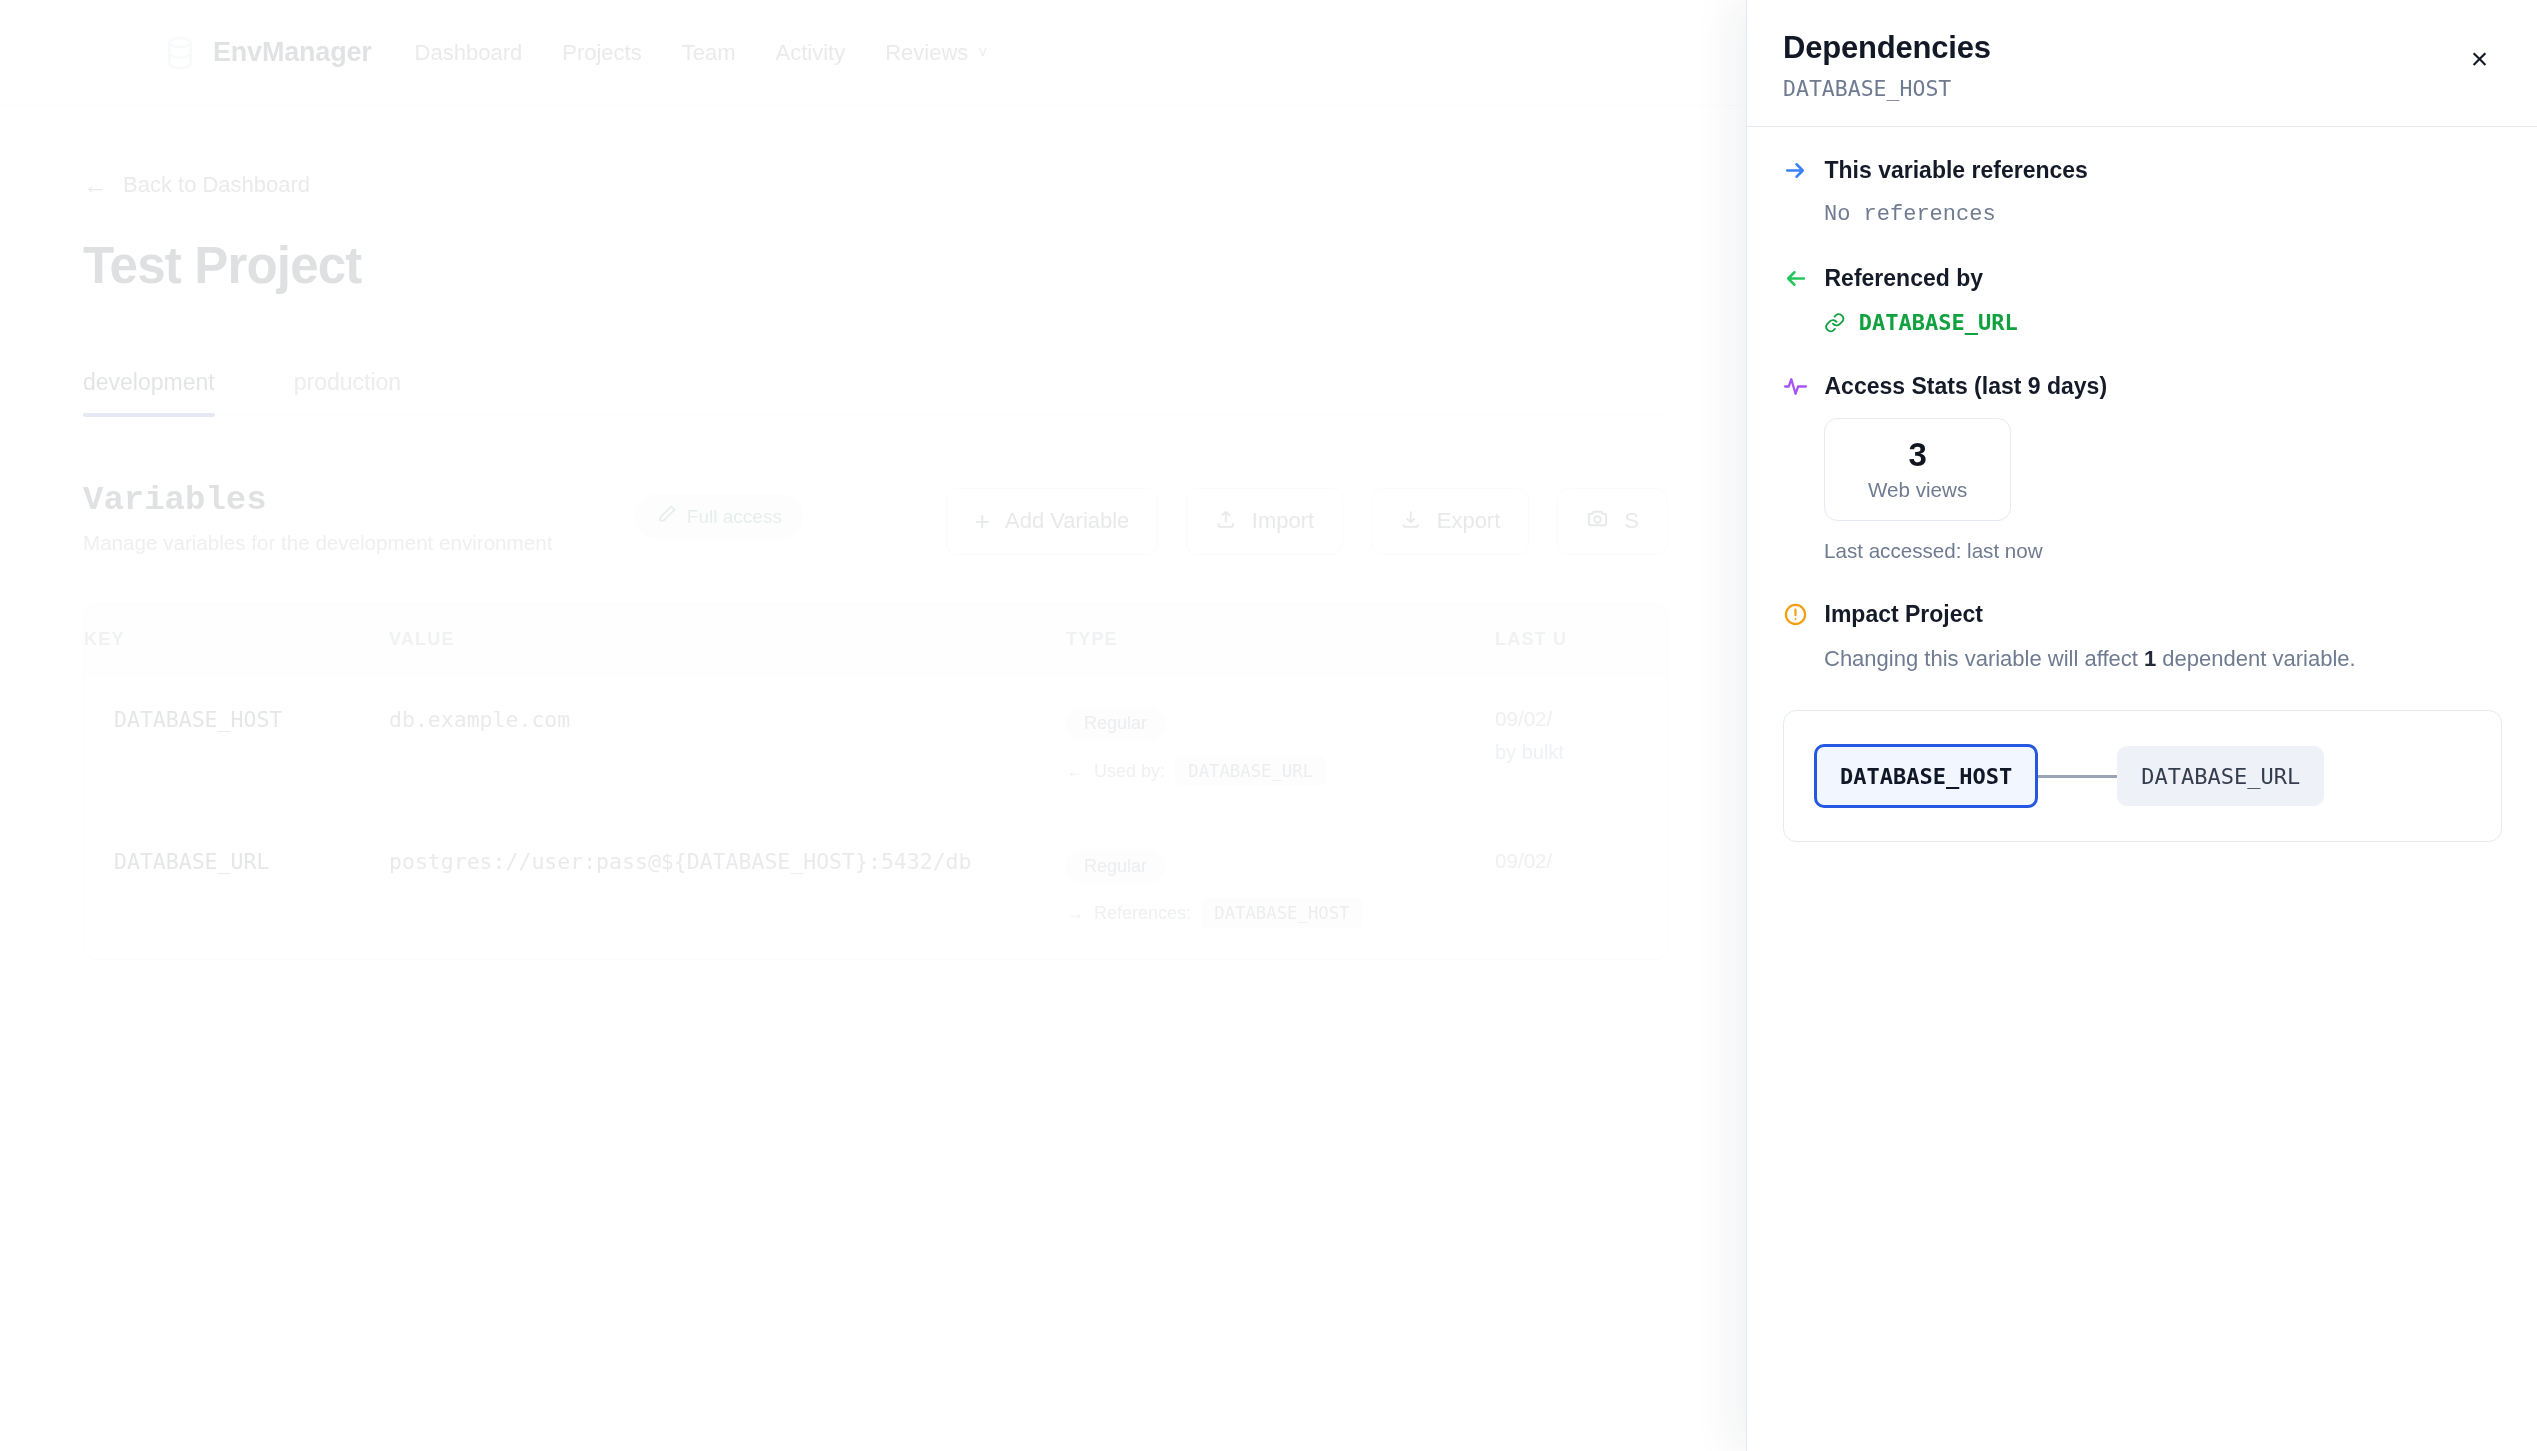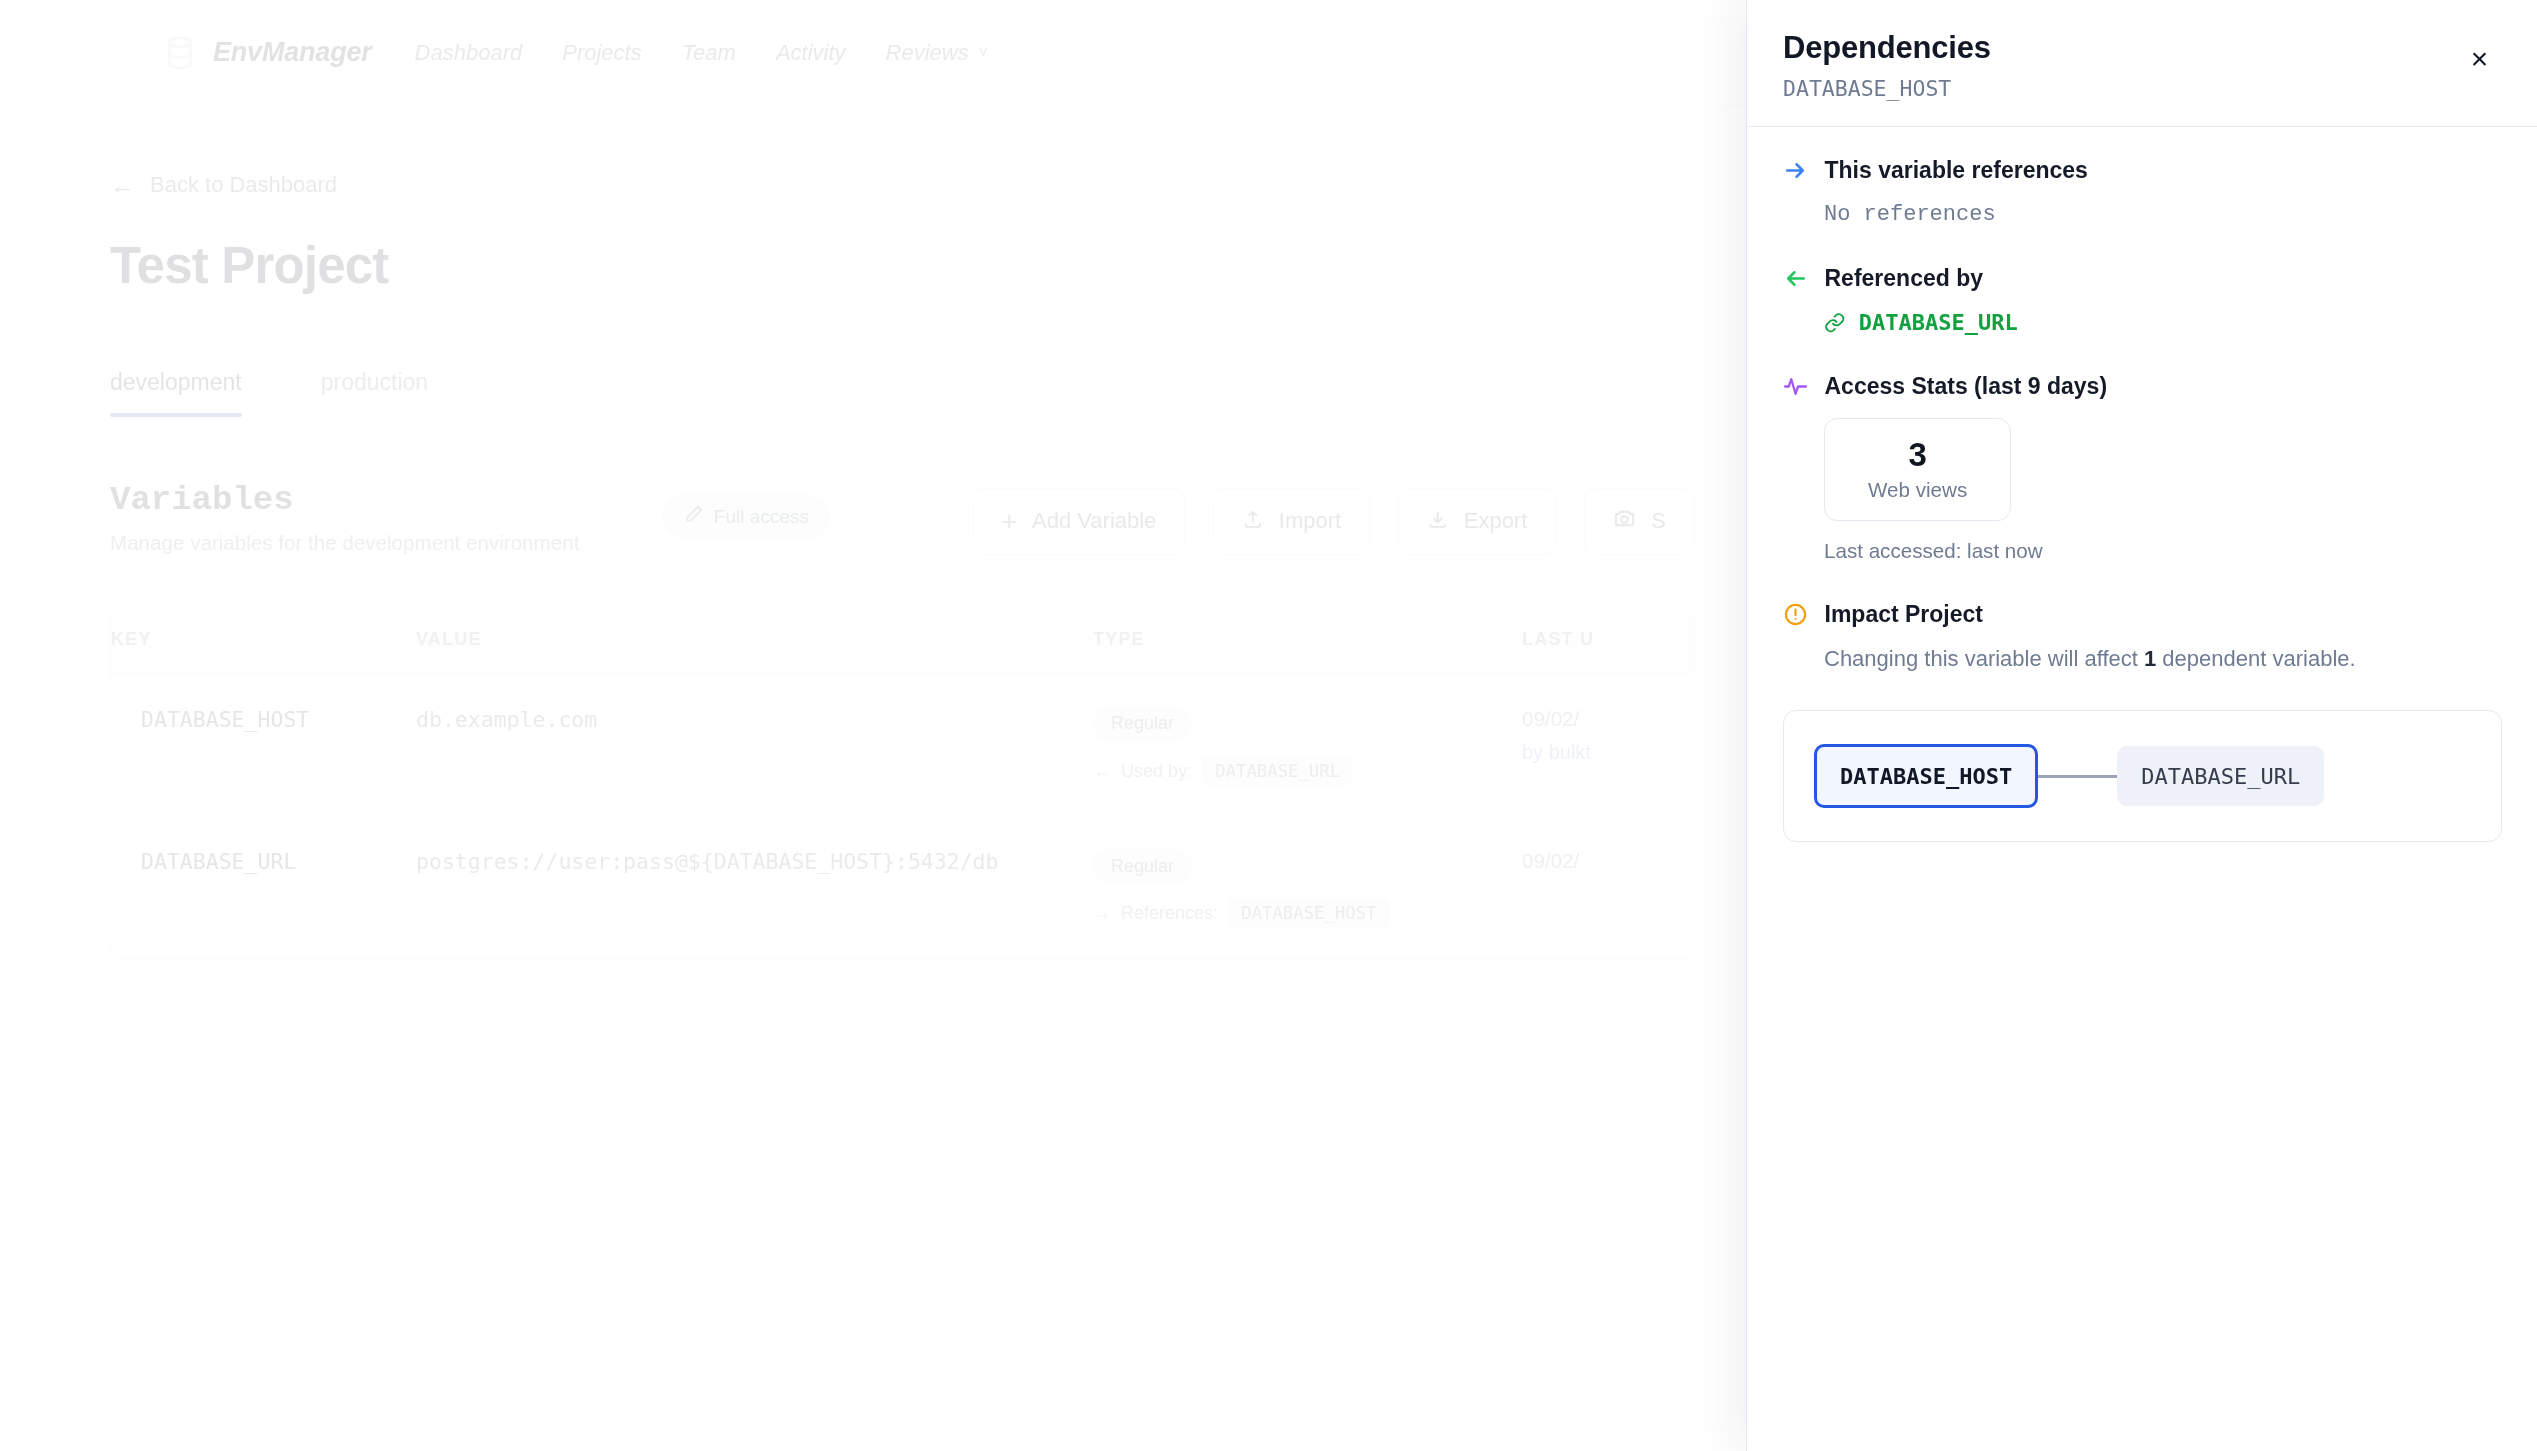--- a/index.html
+++ b/index.html
@@ -28,21 +28,20 @@
   }
 
   
   .topnav {
     height: 106px;
     border-bottom: 1.7px solid #e8ecf3;
     display: flex;
     align-items: center;
     padding: 0 33px 0 162px;
     background: #fff;
-    font-style: italic;
   }
   .brand {
     display: flex;
     align-items: center;
     gap: 15px;
     margin-right: 43px;
   }
   .brand-icon { width: 36px; height: 38px; display: block; }
   .brand-name {
     font-size: 27px;
@@ -60,21 +59,21 @@
     color: #6b7488;
     white-space: nowrap;
     display: flex;
     align-items: center;
     gap: 10px;
   }
   .caret { font-size: 15.7px; color: #7d8799; }
 
   
   .page {
-    padding: 66px 0 0 110px;
+    padding: 66px 0 0 83px;
   }
   .back-link {
     display: flex;
     align-items: center;
     gap: 15px;
     font-size: 22px;
     color: #6b7488;
     margin-bottom: 38px;
   }
   .back-arrow { font-size: 25px; line-height: 1; }

